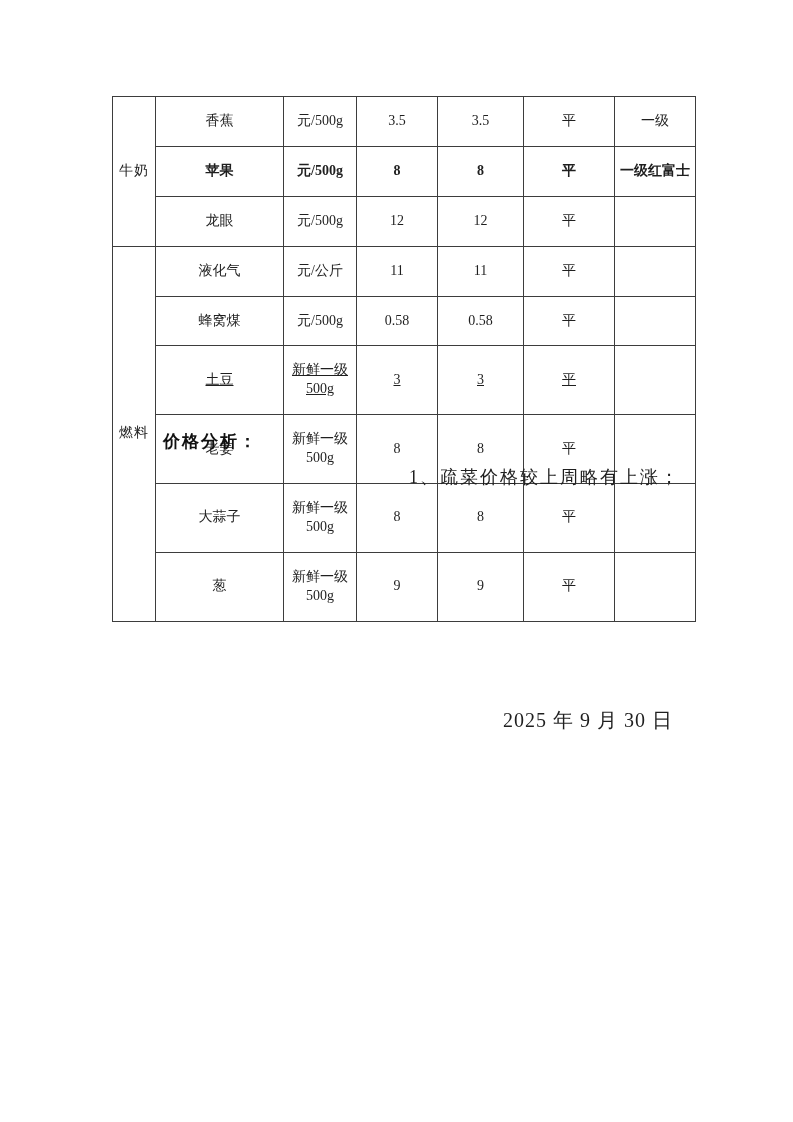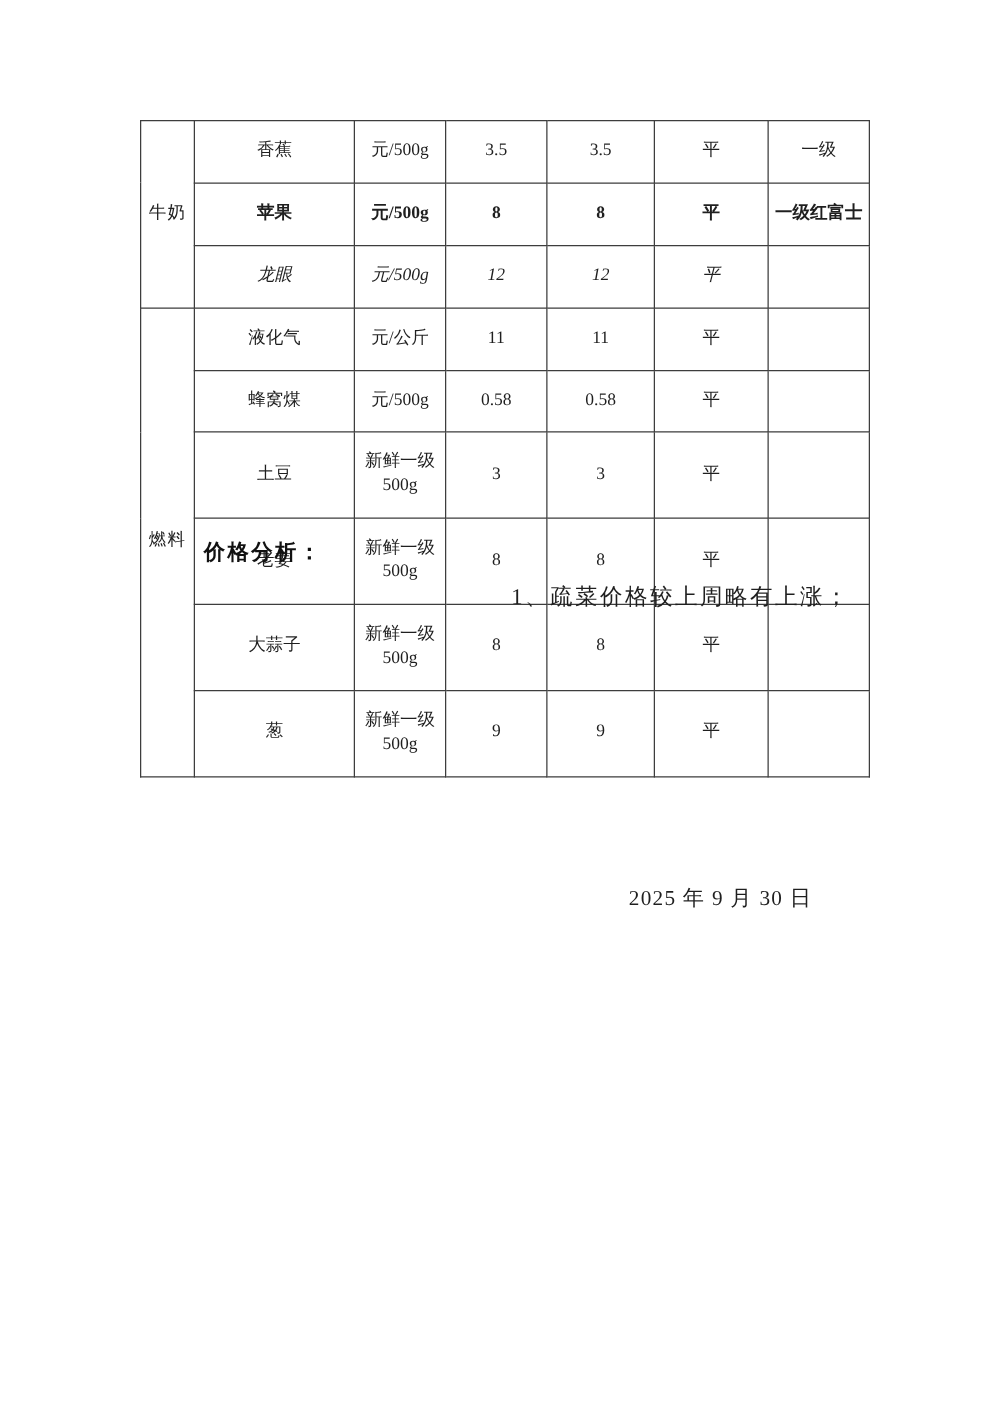--- a/index.html
+++ b/index.html
@@ -29,24 +29,24 @@
     text-align: center;
     vertical-align: middle;
     font-size: 14px;
     line-height: 1.35;
     padding: 15px 4px;
     color: #1f1f1f;
     overflow: hidden;
   }
   tr.row-1 { height: 27px; }
   tr.row-2 { height: 38px; font-weight: bold; }
-  tr.row-3 { height: 30px; font-style: italic; }
+  tr.row-3 { height: 30px; }
   tr.row-4 { height: 28px; }
   tr.row-5 { height: 27px; }
-  tr.row-6 { height: 44px; }
+  tr.row-6 { height: 44px; text-decoration: underline; }
   tr.row-7 { height: 58px; }
   tr.row-8 { height: 43px; }
   tr.row-9 { height: 41px; }
   td.cat { vertical-align: top; letter-spacing: 1px; }
   td.cat-milk { padding-top: 5px; }
   td.cat-fuel { padding-top: 16px; margin-left: 36px; }
   td.unit { white-space: pre-line; }
   td.remark { padding: 2px 10px; }
 
   
@@ -70,21 +70,21 @@
     letter-spacing: 2px;
     color: #1f1f1f;
     white-space: nowrap;
     text-align: right;
   }
 
   
   .doc-date {
     position: absolute;
     left: 503px; top: 707px;
-    font-size: 17px;
+    font-size: 20px;
     letter-spacing: 1px;
     color: #1f1f1f;
   }
 </style>
 </head>
 <body>
 
 <div class="page">
 
   <table class="price-table">

